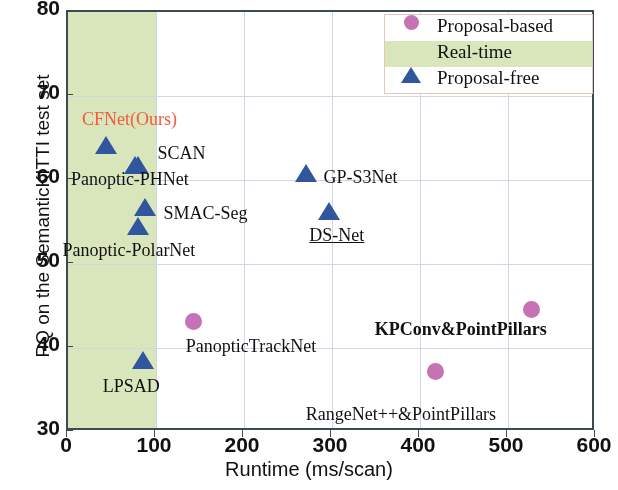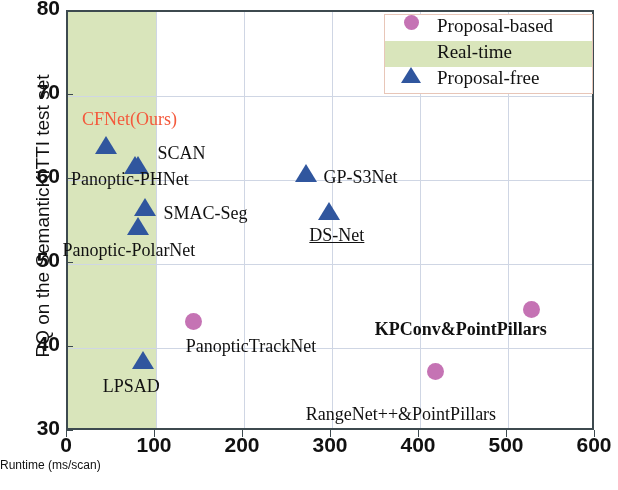--- a/index.html
+++ b/index.html
@@ -7,22 +7,22 @@
   #fig{position:relative;width:618px;height:490px;background:#fff;}
 
   
   .ylabel{
     position:absolute;left:-152px;top:205px;width:390px;
     transform:rotate(-90deg);transform-origin:center center;
     text-align:center;font-family:"Liberation Sans",sans-serif;
     font-size:19px;color:#111;white-space:nowrap;
   }
   .xlabel{
-    position:absolute;left:0;top:458px;width:618px;
-    font-family:"Liberation Sans",sans-serif;font-size:12px;color:#111;
+    position:absolute;left:0;top:458px;width:618px;text-align:center;
+    font-family:"Liberation Sans",sans-serif;font-size:20px;color:#111;
   }
 
   
   #plot{
     position:absolute;left:66px;top:10px;width:528px;height:420px;
     border:2px solid #3d4a4f;box-sizing:border-box;background:#fff;
   }
   .grid-v{position:absolute;top:0;bottom:0;width:1px;background:#cfd6e4;}
   .grid-h{position:absolute;left:0;right:0;height:1px;background:#cfd6e4;}
 

